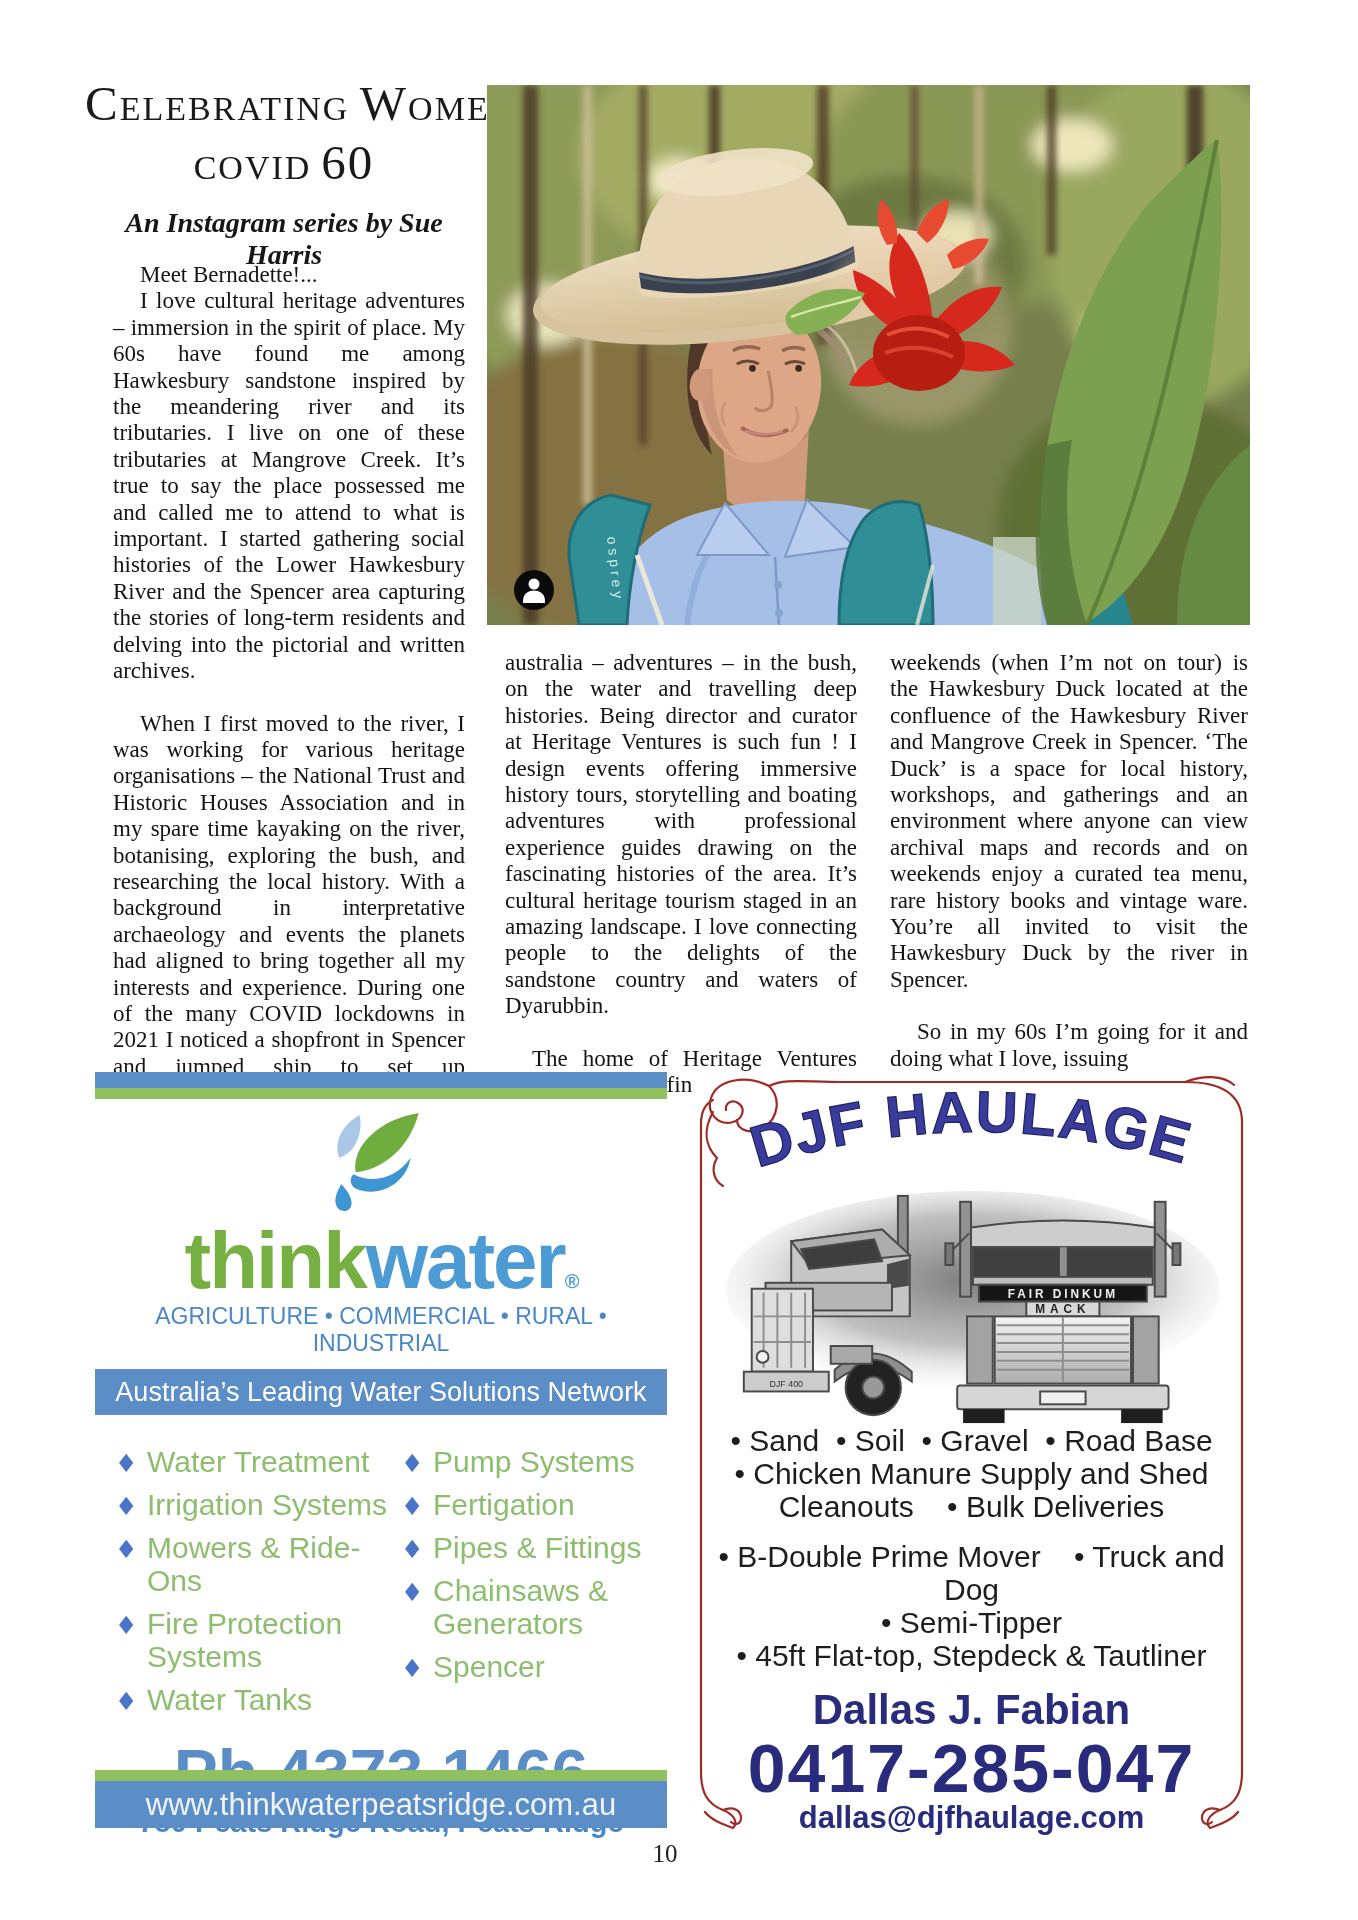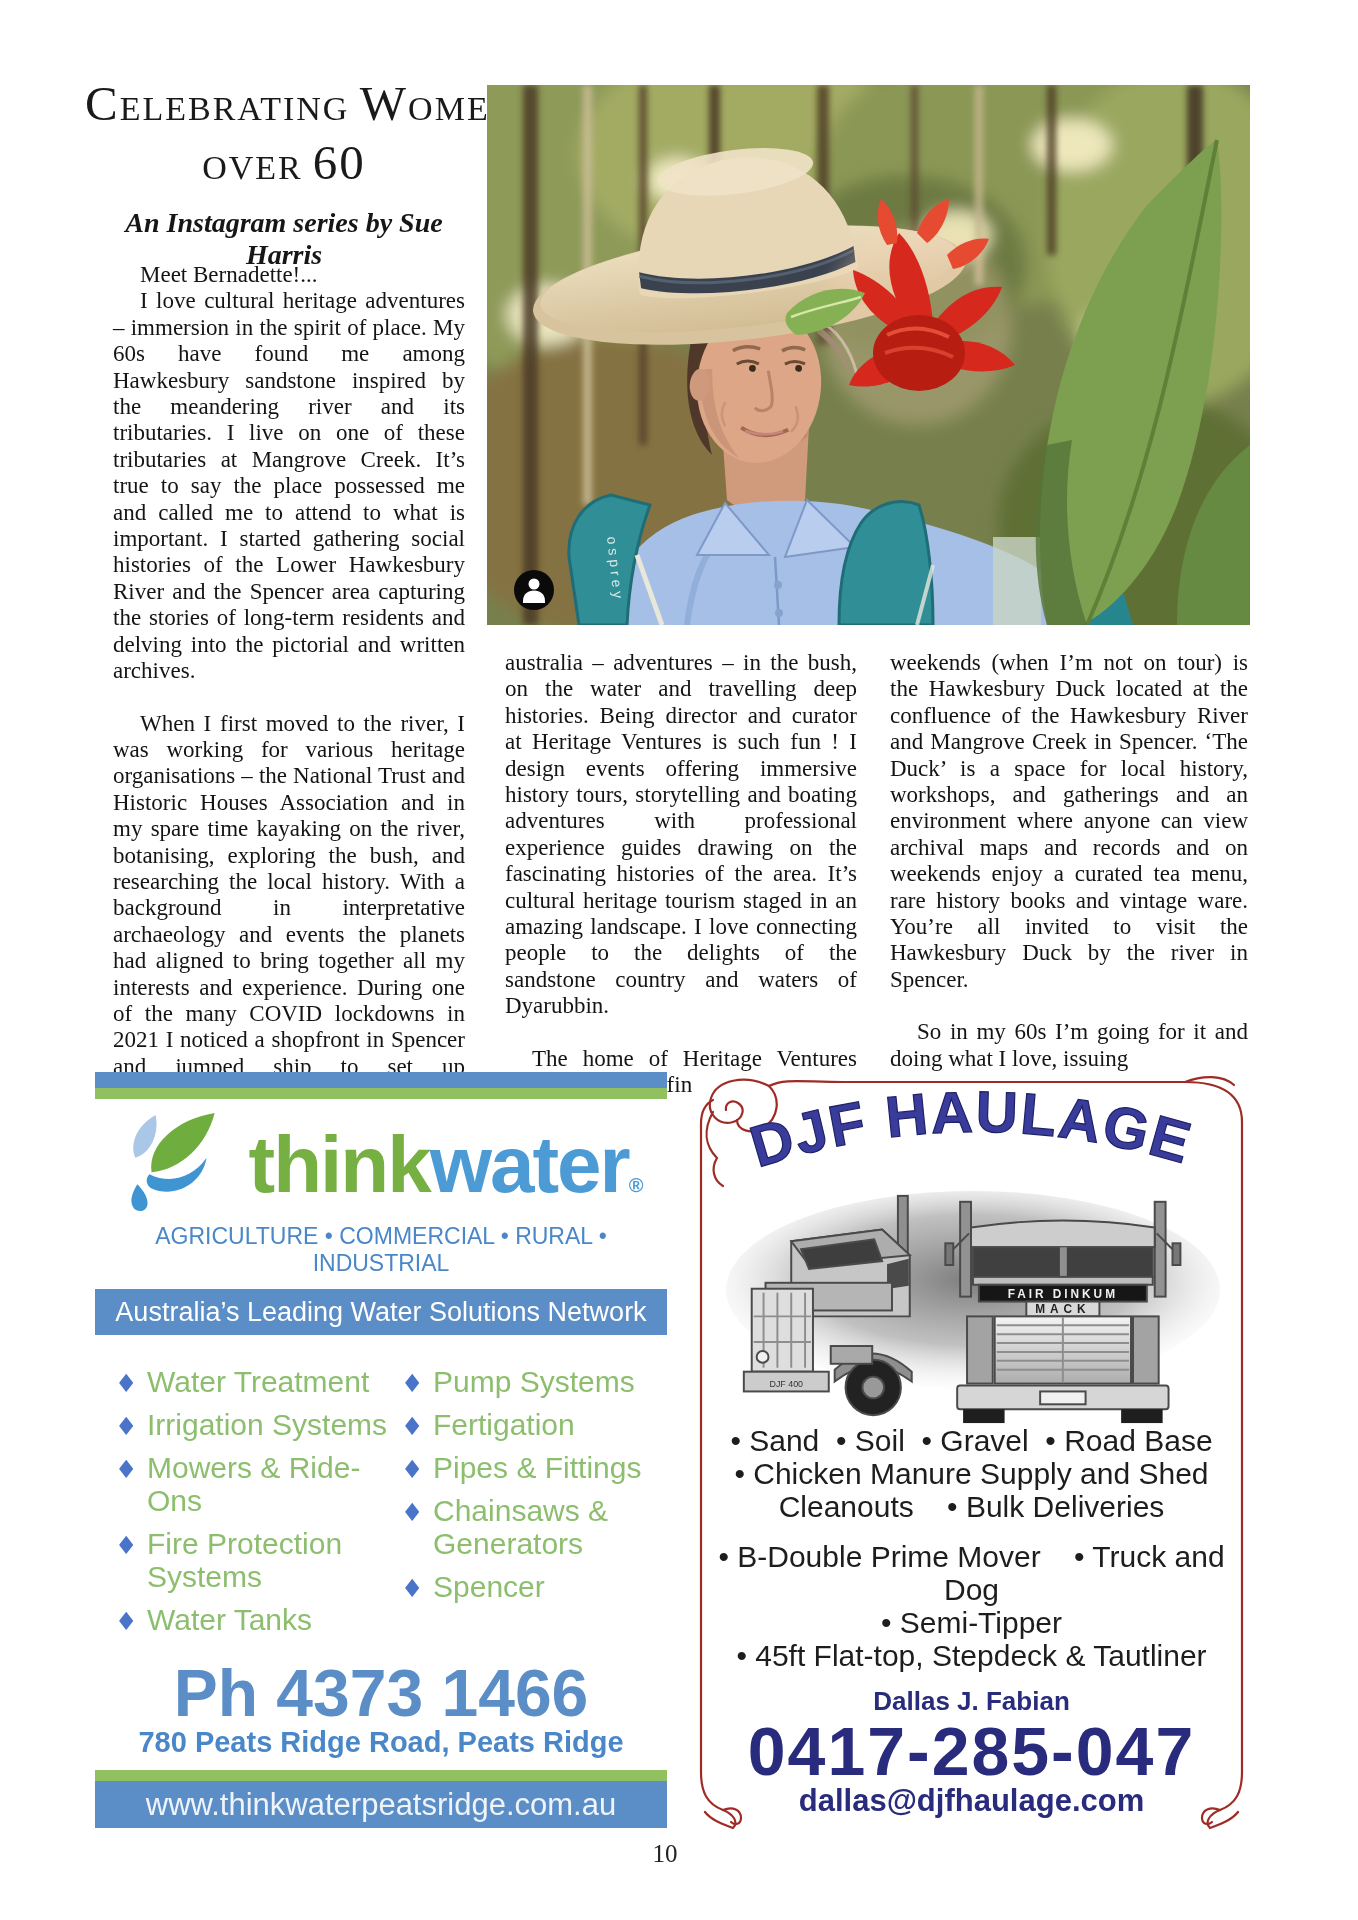--- a/index.html
+++ b/index.html
@@ -26,21 +26,21 @@
   .photo { left:487px; top:85px; width:763px; height:540px; }
 
   
   .ad { background:#ffffff; }
   svg text { font-family:"Liberation Sans", sans-serif; }
 
   
   .tw { left:95px; top:1072px; width:572px; height:756px; font-family:"Liberation Sans", sans-serif; }
   .tw-bar-blue  { height:16px; background:#5b8dc7; }
   .tw-bar-green { height:11px; background:#90c05f; }
-  .tw-logo-row { display:flex; justify-content:center; align-items:center; gap:16px; margin-top:10px; }
+  .tw-logo-row { display:flex; justify-content:center; align-items:center; gap:0; margin-top:10px;flex-direction:column; }
   .tw-leaf { width:112px; height:112px; }
   .tw-word { font-size:80px; font-weight:bold; letter-spacing:-2px; line-height:1; }
   .tw-think { color:#76b043; }
   .tw-water { color:#4d9bd5; }
   .tw-reg { font-size:20px; color:#4d9bd5; }
   .tw-location { margin:0 0 0 150px; width:380px; text-align:center; font-size:48px; line-height:54px;
                  color:#77787b; letter-spacing:4px; font-weight:bold; }
   .tw-cats { margin-top:2px; text-align:center; font-size:23px; font-weight:normal; color:#4a87c8; }
   .tw-banner { margin-top:12px; height:46px; background:#5b8dc7; color:#ffffff; font-size:27px;
                display:flex; align-items:center; justify-content:center; }
@@ -61,34 +61,34 @@
 
   
   .djf { left:693px; top:1072px; width:557px; height:758px; font-family:"Liberation Sans", sans-serif; }
   .djf-border { position:absolute; left:0; top:0; width:557px; height:758px; }
   .djf-title-svg { position:absolute; left:0; top:6px; width:557px; height:122px; }
   .djf-trucks { position:absolute; left:18px; top:114px; width:520px; height:242px; }
   .djf-materials { position:absolute; left:22px; right:22px; top:352px; text-align:center; }
   .djf-fleet { position:absolute; left:14px; right:14px; top:468px; text-align:center; }
   .djf-line { font-size:30px; line-height:33px; color:#1d1d1d; white-space:pre-wrap; }
   .djf-contact { position:absolute; left:0; right:0; top:614px; text-align:center; color:#292b7c; }
-  .djf-name  { font-size:26px; font-weight:bold; }
+  .djf-name  { font-size:42px; font-weight:bold; }
   .djf-phone { font-size:68px; line-height:60px; font-weight:bold; letter-spacing:2px; margin-top:4px; }
   .djf-email { font-size:31px; font-weight:bold; margin-top:2px; }
 
   .pageno { left:630px; top:1840px; width:70px; text-align:center; font-size:25px; color:#222; }
 </style>
 </head>
 <body>
 
 <div class="page">
 
   <div class="abs title-block">
     <div class="t1"><span class="big">C</span><span>ELEBRATING</span>&nbsp;<span class="big">W</span><span>OMEN</span></div>
-    <div class="t2"><span>OVER</span><span class="num">60</span></div>
+    <div class="t2"><span>COVID</span><span class="num">60</span></div>
     <div class="subtitle">An Instagram series by Sue Harris</div>
   </div>
 
   <div class="abs bodycol col1">
     <p class="indent">Meet Bernadette!...</p>
     <p class="indent">I love cultural heritage adventures – immersion in the spirit of place. My 60s have found me among Hawkesbury sandstone inspired by the meandering river and its tributaries. I live on one of these tributaries at Mangrove Creek. It’s true to say the place possessed me and called me to attend to what is important. I started gathering social histories of the Lower Hawkesbury River and the Spencer area capturing the stories of long-term residents and delving into the pictorial and written archives.</p>
     <p class="indent gap">When I first moved to the river, I was working for various heritage organisations – the National Trust and Historic Houses Association and in my spare time kayaking on the river, botanising, exploring the bush, and researching the local history. With a background in interpretative archaeology and events the planets had aligned to bring together all my interests and experience. During one of the many COVID lockdowns in 2021 I noticed a shopfront in Spencer and jumped ship to set up HERITAGE VENTURES @heritage_ventures_</p>
   </div>
   <div class="abs bodycol col2">
     <p>australia – adventures – in the bush, on the water and travelling deep histories. Being director and curator at Heritage Ventures is such fun ! I design events offering immersive history tours, storytelling and boating adventures with professional experience guides drawing on the fascinating histories of the area. It’s cultural heritage tourism staged in an amazing landscape. I love connecting people to the delights of the sandstone country and waters of Dyarubbin.</p>

